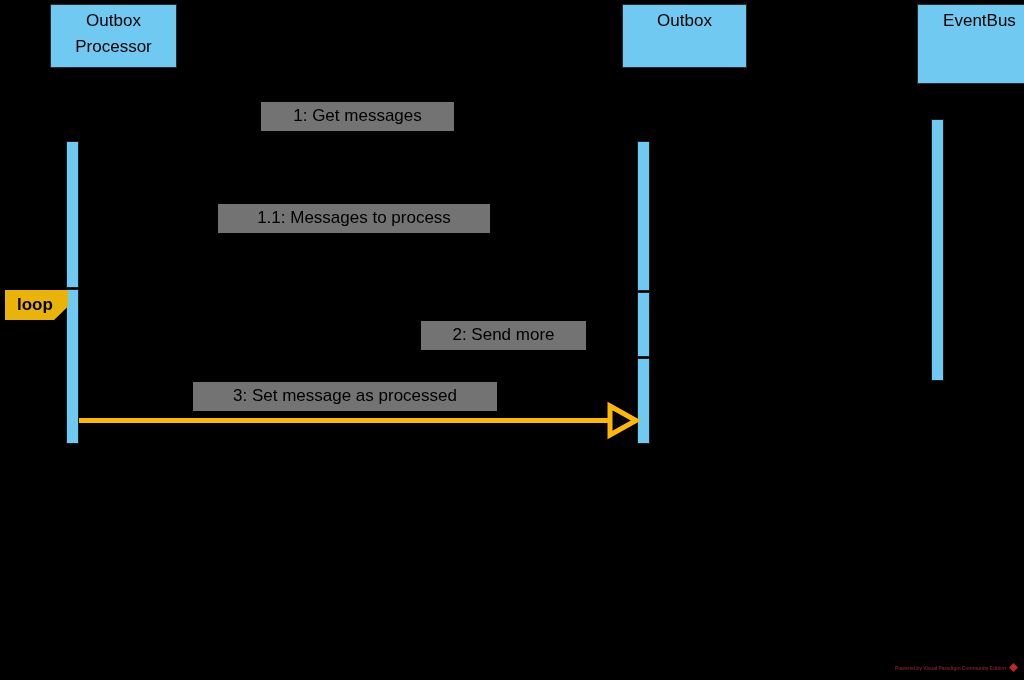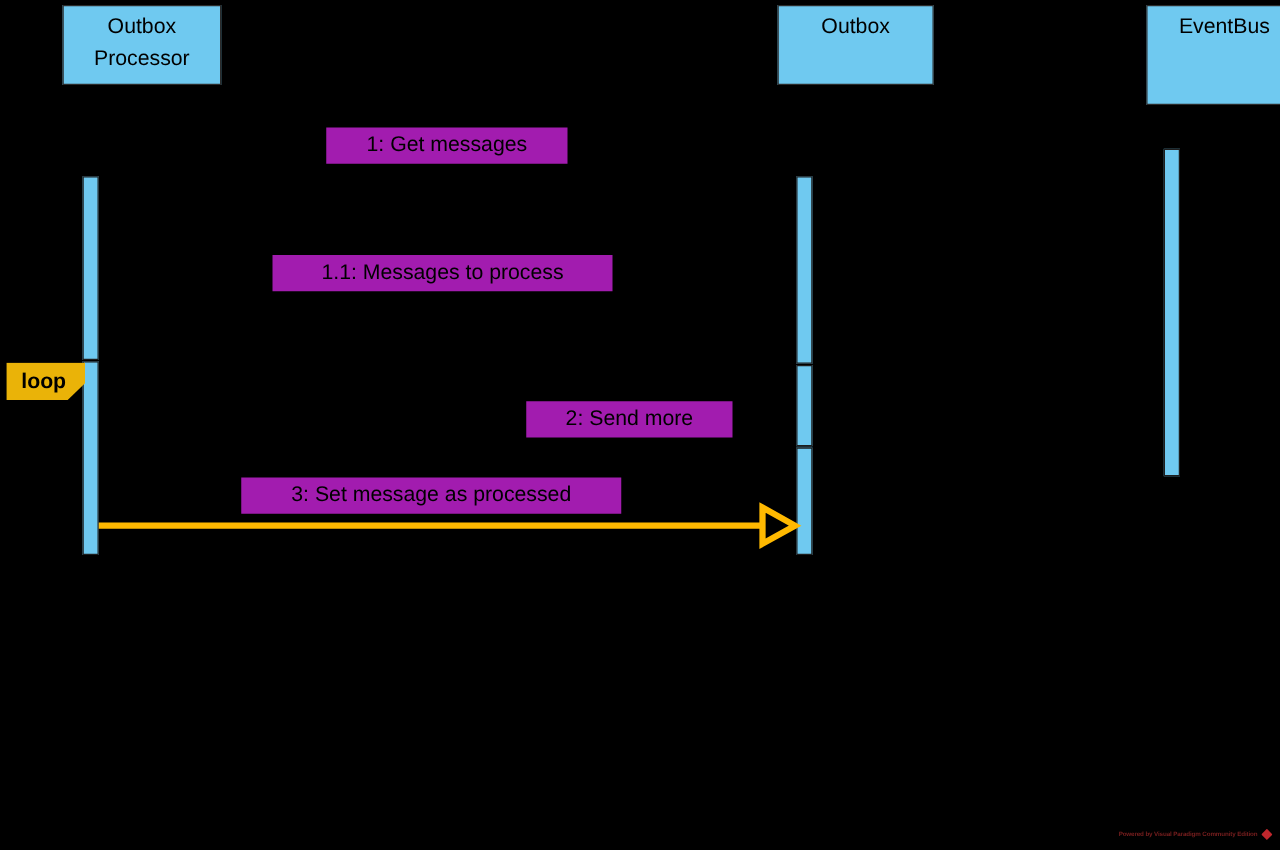--- a/index.html
+++ b/index.html
@@ -38,21 +38,21 @@
   .activation {
     position: absolute;
     background: #6FC9F0;
     border: 1px solid #1d1d1d;
     box-sizing: border-box;
   }
 
   
   .msg-label {
     position: absolute;
-    background: #a21caf;
+    background: #737373;
     color: #000000;
     font-size: 17px;
     line-height: 28px;
     height: 29px;
     text-align: center;
     white-space: nowrap;
     box-sizing: border-box;
   }
 
   

